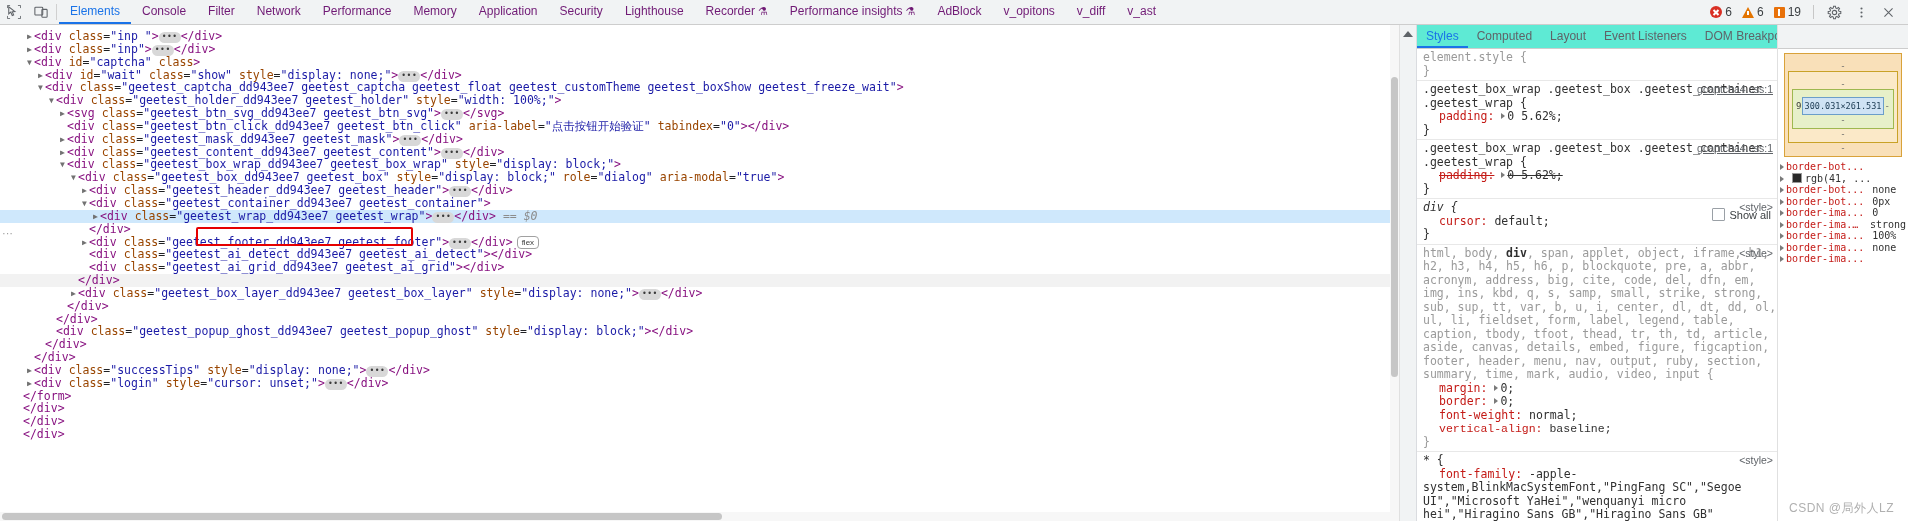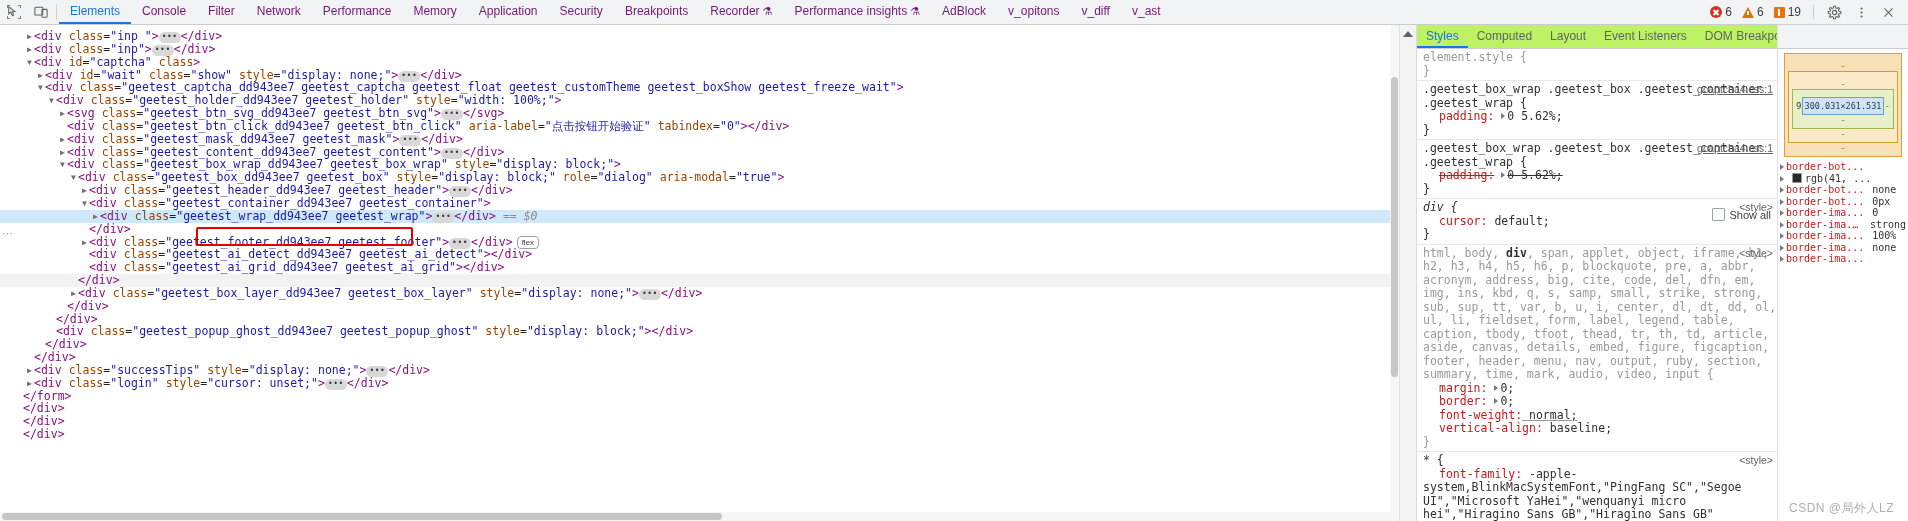--- a/index.html
+++ b/index.html
@@ -106,21 +106,21 @@
   }
   .tri-up{width:0;height:0;border-left:5px solid transparent;border-right:5px solid transparent;border-bottom:6px solid #5f6368;cursor:pointer;}
 
   
   .styles-pane{
     width:360px;min-width:360px;display:flex;flex-direction:column;
     background:#fff;border-right:1px solid #e0e0e0;position:relative;
   }
   .styles-tabs{
     height:23px;min-height:23px;display:flex;align-items:stretch;
-    background:#bef264;border-bottom:1px solid #cdcdcd;font-size:12px;overflow:hidden;
+    background:#5eead4;border-bottom:1px solid #cdcdcd;font-size:12px;overflow:hidden;
   }
   .stab{
     padding:0 9px;display:flex;align-items:center;white-space:nowrap;cursor:pointer;
     color:#5f6368;border-bottom:2px solid transparent;
   }
   .stab.active{color:#1a73e8;border-bottom-color:#1a73e8;}
   .filter-row{
     height:22px;min-height:22px;display:flex;align-items:center;gap:6px;
     padding:0 5px;border-bottom:1px solid #e3e3e3;background:#fff;
   }
@@ -227,21 +227,21 @@
         <div class="tab">
           <span>Memory</span>
         </div>
         <div class="tab">
           <span>Application</span>
         </div>
         <div class="tab">
           <span>Security</span>
         </div>
         <div class="tab">
-          <span>Breakpoints</span>
+          <span>Lighthouse</span>
         </div>
         <div class="tab">
           <span>Recorder</span>
           <span class="flask">⚗</span>
         </div>
         <div class="tab">
           <span>Performance insights</span>
           <span class="flask">⚗</span>
         </div>
         <div class="tab">
@@ -352,22 +352,22 @@
             <span class="src plainsrc">&lt;style&gt;</span>
             <div class="sel-txt" style="white-space: normal; word-break: break-word; font-style: italic;">div {</div>
             <div style="white-space: normal; word-break: break-word;"><span class="prop">cursor:</span><span class="pval"> default;</span></div>
             <div>}</div>
           </div>
           <div class="rule ua">
             <span class="src plainsrc">&lt;style&gt;</span>
             <div class="sel-txt" style="white-space: normal; word-break: break-word;">html, body, <b class="bold-div">div</b>, span, applet, object, iframe, h1, h2, h3, h4, h5, h6, p, blockquote, pre, a, abbr, acronym, address, big, cite, code, del, dfn, em, img, ins, kbd, q, s, samp, small, strike, strong, sub, sup, tt, var, b, u, i, center, dl, dt, dd, ol, ul, li, fieldset, form, label, legend, table, caption, tbody, tfoot, thead, tr, th, td, article, aside, canvas, details, embed, figure, figcaption, footer, header, menu, nav, output, ruby, section, summary, time, mark, audio, video, input {</div>
             <div style="white-space: normal; word-break: break-word;"><span class="prop">margin:</span> <span class="arrowtri"></span><span class="pval">0;</span></div>
             <div style="white-space: normal; word-break: break-word;"><span class="prop">border:</span> <span class="arrowtri"></span><span class="pval">0;</span></div>
-            <div style="white-space: normal; word-break: break-word; text-decoration: underline;"><span class="prop">font-weight:</span><span class="pval"> normal;</span></div>
-            <div style="white-space: normal; word-break: break-word;"><span class="prop">vertical-align:</span><span class="pval"> baseline;</span></div>
+            <div style="white-space: normal; word-break: break-word;"><span class="prop">font-weight:</span><span class="pval"> normal;</span></div>
+            <div style="white-space: normal; word-break: break-word; font-family: Liberation Mono, monospace;"><span class="prop">vertical-align:</span><span class="pval"> baseline;</span></div>
             <div>}</div>
           </div>
           <div class="rule">
             <span class="src plainsrc">&lt;style&gt;</span>
             <div class="sel-txt" style="white-space: normal; word-break: break-word;">* {</div>
             <div style="white-space: normal; word-break: break-word;"><span class="prop">font-family:</span><span class="pval"> -apple-system,BlinkMacSystemFont,"PingFang SC","Segoe UI","Microsoft YaHei","wenquanyi micro hei","Hiragino Sans GB","Hiragino Sans GB"</span></div>
           </div>
         </div>
       <div class="showall-row">
         <span class="cbox"></span>

